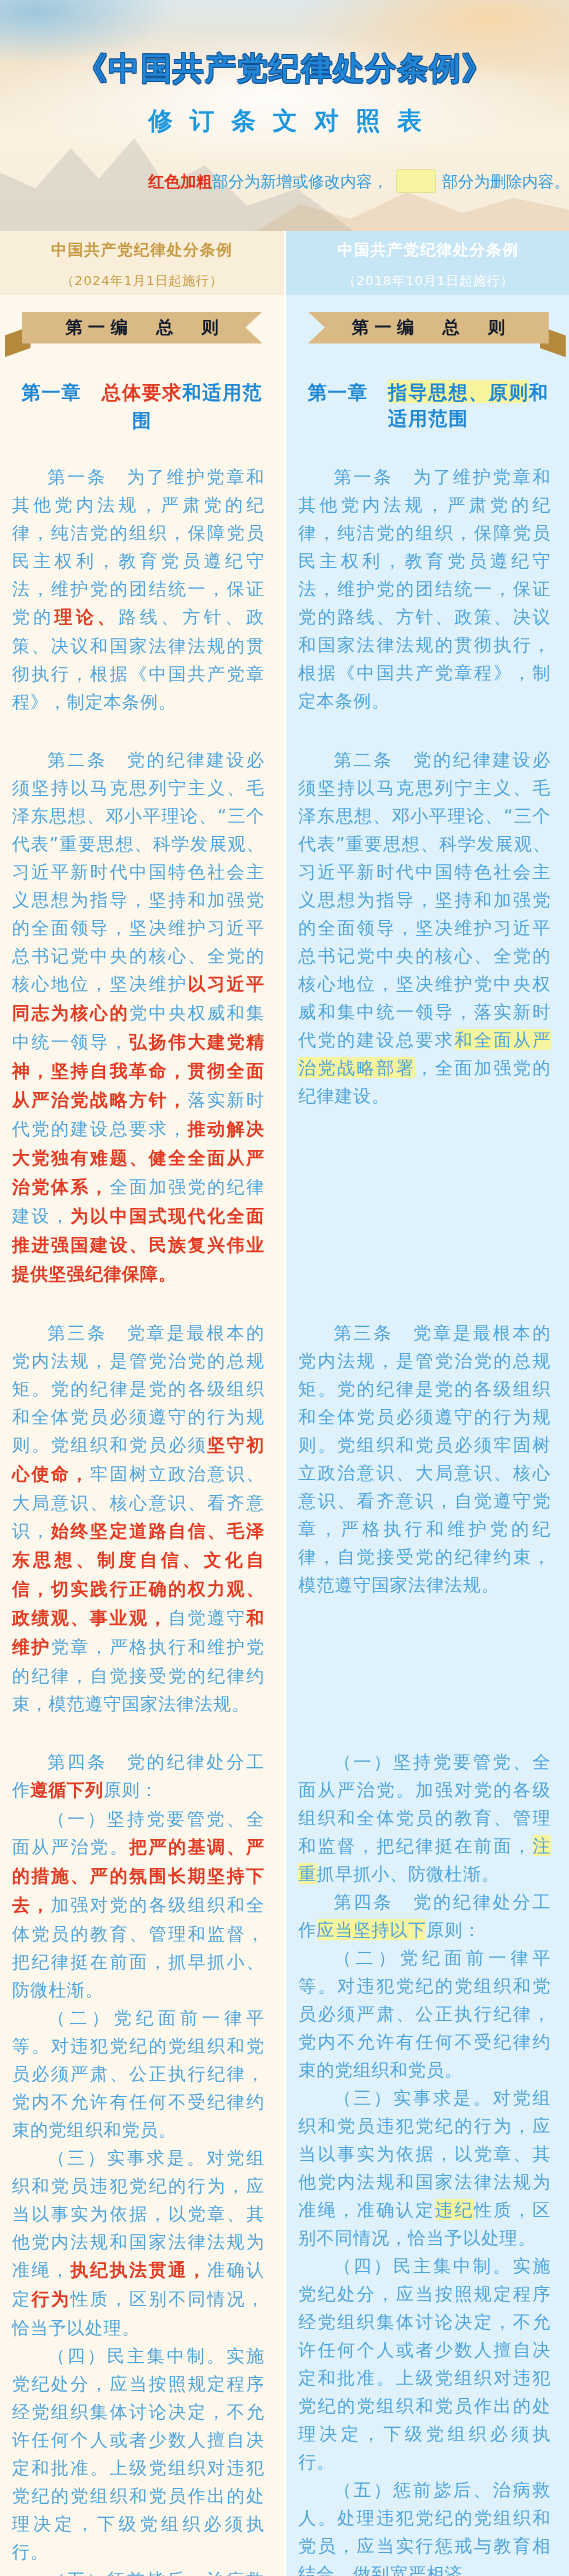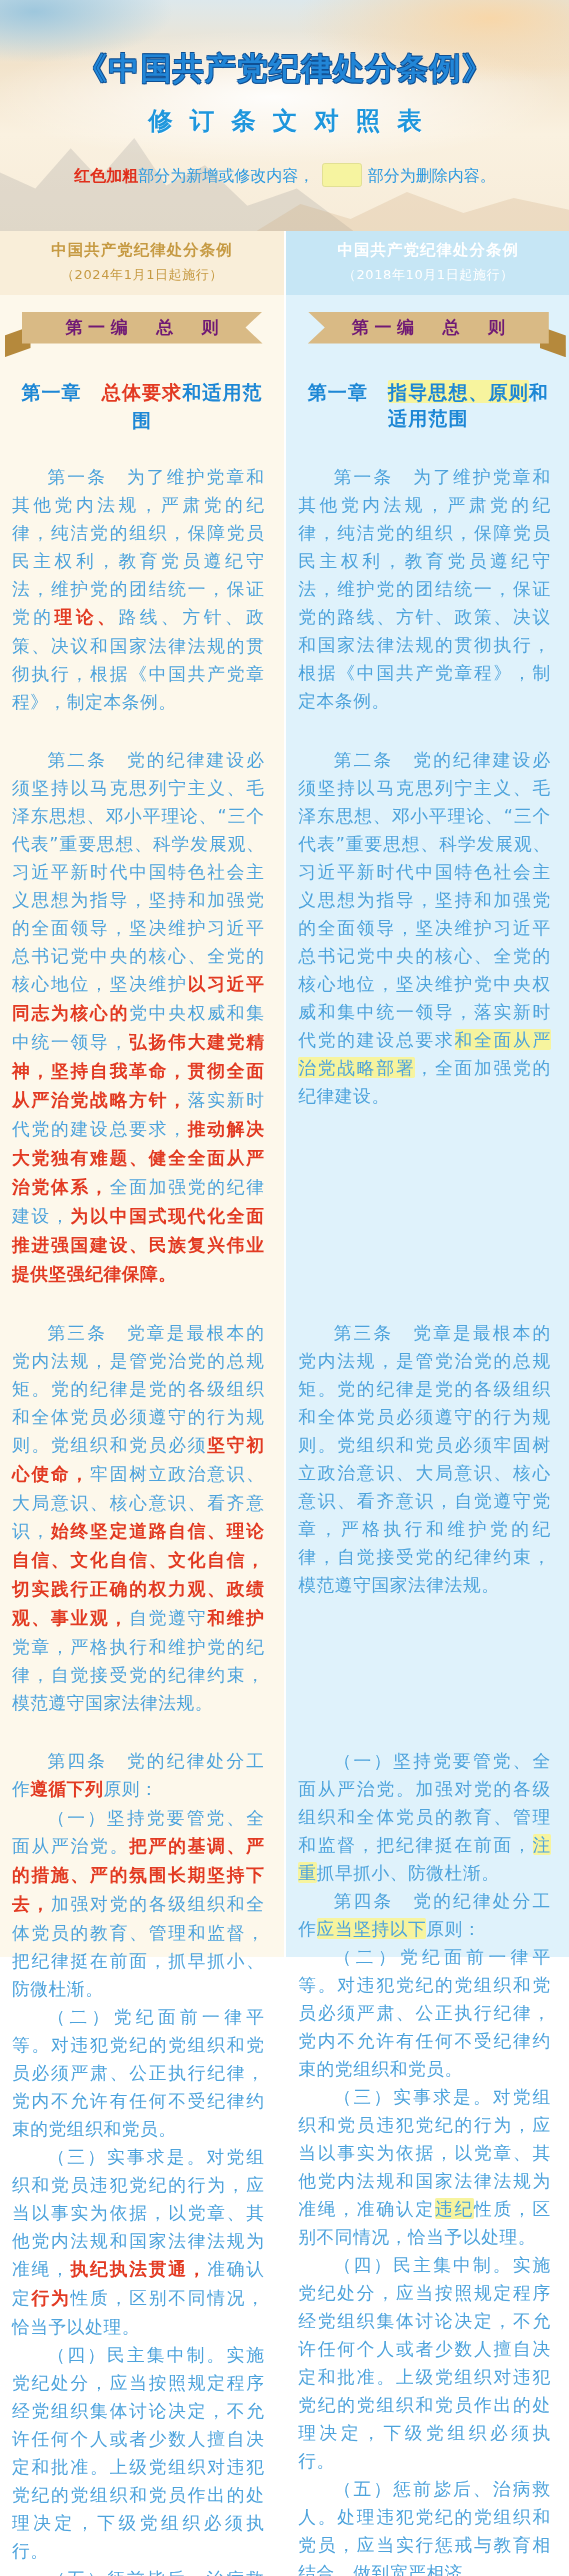--- a/index.html
+++ b/index.html
@@ -16,46 +16,46 @@
   .mountain{position:absolute;left:0;top:130px;width:62%;height:101px;background:#8e8d8c;opacity:.22;
     clip-path:polygon(0 100%,0 42%,10% 58%,20% 18%,28% 48%,38% 8%,47% 55%,58% 35%,70% 75%,84% 58%,100% 100%);}
   .mountain2{position:absolute;right:0;top:171px;width:55%;height:60px;background:#caa87c;opacity:.25;
     clip-path:polygon(0 100%,14% 55%,30% 80%,48% 35%,66% 70%,82% 45%,100% 65%,100% 100%);}
   .hero-title{position:absolute;top:48px;width:100%;text-align:center;
     font-size:31px;font-weight:bold;color:#2286d7;letter-spacing:1.1px;
     text-shadow:0.9px 0.9px 0 #0f4f93,-0.6px -0.6px 0 #0f4f93,0.6px -0.6px 0 #0f4f93,-0.6px 0.6px 0 #0f4f93;}
   .hero-subtitle{position:absolute;top:104px;width:100%;text-align:center;
     font-size:24.5px;color:#1f97dd;font-weight:bold;letter-spacing:17px;text-indent:17px;
     text-shadow:0.6px 0.6px 0 rgba(255,255,255,.8);}
-  .legend{position:absolute;top:163px;width:100%;text-align:center;font-size:16px;color:#2e9ae0;}
+  .legend{position:absolute;top:169px;width:100%;text-align:right;font-size:16px;color:#2e9ae0;}
   .legend .red{color:#e0301c;font-weight:bold;}
   .legend .del-box{display:inline-block;vertical-align:middle;width:38px;height:21.6px;margin:0 5.7px 3.4px 8px;
     background:#f6f4a0;border:1.1px solid #e2e094;border-radius:2.8px;}
 
   
-  .body-area{position:relative;width:100%;height:1726px;}
+  .body-area{position:relative;width:100%;height:2345px;}
   .stripe-left{position:absolute;left:0;top:0;width:284px;height:100%;background:#fdf8eb;}
   .stripe-right{position:absolute;right:0;top:0;width:284px;height:100%;background:#dff2fb;}
   .stripe-mid{position:absolute;left:284px;top:0;width:2.3px;height:100%;background:#ffffff;}
   .cols{position:relative;display:grid;grid-template-columns:284px 2.3px 284px;}
   .mid{background:transparent;}
 
   .band{height:55px;text-align:center;padding-top:8.5px;box-sizing:content-box;}
   .band-l{background:#f9eed9;}
   .band-r{background:#c6e6f5;}
   .band .t1{font-size:15.4px;font-weight:bold;letter-spacing:1.1px;}
-  .band .t2{font-size:13px;margin-top:5px;letter-spacing:0.6px;}
+  .band .t2{font-size:13px;margin-top:11px;letter-spacing:0.6px;}
   .band-l .t1,.band-l .t2{color:#c69a43;}
   .band-r .t1,.band-r .t2{color:#ffffff;}
 
   
   .ribbon-wrap{position:relative;width:241px;height:32px;margin:17px auto 0;}
   .ribbon-band{position:absolute;inset:0;background:#d9ba85;z-index:1;
     display:flex;align-items:center;justify-content:center;
-    color:#701a75;font-size:17px;font-weight:bold;letter-spacing:5.7px;text-indent:5.7px;}
+    color:#0f172a;font-size:17px;font-weight:bold;letter-spacing:5.7px;text-indent:5.7px;}
   .ribbon-left .ribbon-band{clip-path:polygon(0 0,100% 0,calc(100% - 17px) 50%,100% 100%,0 100%);}
   .ribbon-right .ribbon-band{clip-path:polygon(0 0,100% 0,100% 100%,0 100%,17px 50%);}
   .fold{position:absolute;width:26px;height:31px;background:#b5893c;z-index:0;}
   .ribbon-left .fold{left:-17px;bottom:-13.7px;clip-path:polygon(0 30%,100% 0,100% 70%,0 100%);}
   .ribbon-right .fold{right:-17px;bottom:-13.7px;clip-path:polygon(0 0,100% 30%,100% 100%,0 70%);}
 
   .chapter{margin-top:35px;}
   .chapter .para{margin:0;text-align:center;text-indent:0;
     font-size:19px;font-weight:bold;color:#1d87d5;letter-spacing:1.1px;line-height:26px;}
 
@@ -130,21 +130,21 @@
 
       <div class="cell article">
           <p class="para"><span class="seg">第二条　党的纪律建设必须坚持以马克思列宁主义、毛泽东思想、邓小平理论、“三个代表”重要思想、科学发展观、习近平新时代中国特色社会主义思想为指导，坚持和加强党的全面领导，坚决维护习近平总书记党中央的核心、全党的核心地位，坚决维护</span><span class="seg r">以习近平同志为核心的</span><span class="seg">党中央权威和集中统一领导，</span><span class="seg r">弘扬伟大建党精神，坚持自我革命，贯彻全面从严治党战略方针，</span><span class="seg">落实新时代党的建设总要求，</span><span class="seg r">推动解决大党独有难题、健全全面从严治党体系，</span><span class="seg">全面加强党的纪律建设，</span><span class="seg r">为以中国式现代化全面推进强国建设、民族复兴伟业提供坚强纪律保障。</span></p>
         </div>
       <div class="mid"></div>
       <div class="cell article">
           <p class="para"><span class="seg">第二条　党的纪律建设必须坚持以马克思列宁主义、毛泽东思想、邓小平理论、“三个代表”重要思想、科学发展观、习近平新时代中国特色社会主义思想为指导，坚持和加强党的全面领导，坚决维护习近平总书记党中央的核心、全党的核心地位，坚决维护党中央权威和集中统一领导，落实新时代党的建设总要求</span><span class="seg h">和全面从严治党战略部署</span><span class="seg">，全面加强党的纪律建设。</span></p>
         </div>
 
       <div class="cell article">
-          <p class="para"><span class="seg">第三条　党章是最根本的党内法规，是管党治党的总规矩。党的纪律是党的各级组织和全体党员必须遵守的行为规则。党组织和党员必须</span><span class="seg r">坚守初心使命，</span><span class="seg">牢固树立政治意识、大局意识、核心意识、看齐意识，</span><span class="seg r">始终坚定道路自信、理论自信、文化自信、文化自信，切实践行正确的权力观、政绩观、事业观，</span><span class="seg">自觉遵守</span><span class="seg r">和维护</span><span class="seg">党章，严格执行和维护党的纪律，自觉接受党的纪律约束，模范遵守国家法律法规。</span></p>
+          <p class="para"><span class="seg">第三条　党章是最根本的党内法规，是管党治党的总规矩。党的纪律是党的各级组织和全体党员必须遵守的行为规则。党组织和党员必须</span><span class="seg r">坚守初心使命，</span><span class="seg">牢固树立政治意识、大局意识、核心意识、看齐意识，</span><span class="seg r">始终坚定道路自信、毛泽东思想、制度自信、文化自信，切实践行正确的权力观、政绩观、事业观，</span><span class="seg">自觉遵守</span><span class="seg r">和维护</span><span class="seg">党章，严格执行和维护党的纪律，自觉接受党的纪律约束，模范遵守国家法律法规。</span></p>
         </div>
       <div class="mid"></div>
       <div class="cell article">
           <p class="para"><span class="seg">第三条　党章是最根本的党内法规，是管党治党的总规矩。党的纪律是党的各级组织和全体党员必须遵守的行为规则。党组织和党员必须牢固树立政治意识、大局意识、核心意识、看齐意识，自觉遵守党章，严格执行和维护党的纪律，自觉接受党的纪律约束，模范遵守国家法律法规。</span></p>
         </div>
 
       <div class="cell article">
           <p class="para"><span class="seg">第四条　党的纪律处分工作</span><span class="seg r">遵循下列</span><span class="seg">原则：</span></p>
           <p class="para"><span class="seg">（一）坚持党要管党、全面从严治党。</span><span class="seg r">把严的基调、严的措施、严的氛围长期坚持下去，</span><span class="seg">加强对党的各级组织和全体党员的教育、管理和监督，把纪律挺在前面，抓早抓小、防微杜渐。</span></p>
           <p class="para"><span class="seg">（二）党纪面前一律平等。对违犯党纪的党组织和党员必须严肃、公正执行纪律，党内不允许有任何不受纪律约束的党组织和党员。</span></p>

